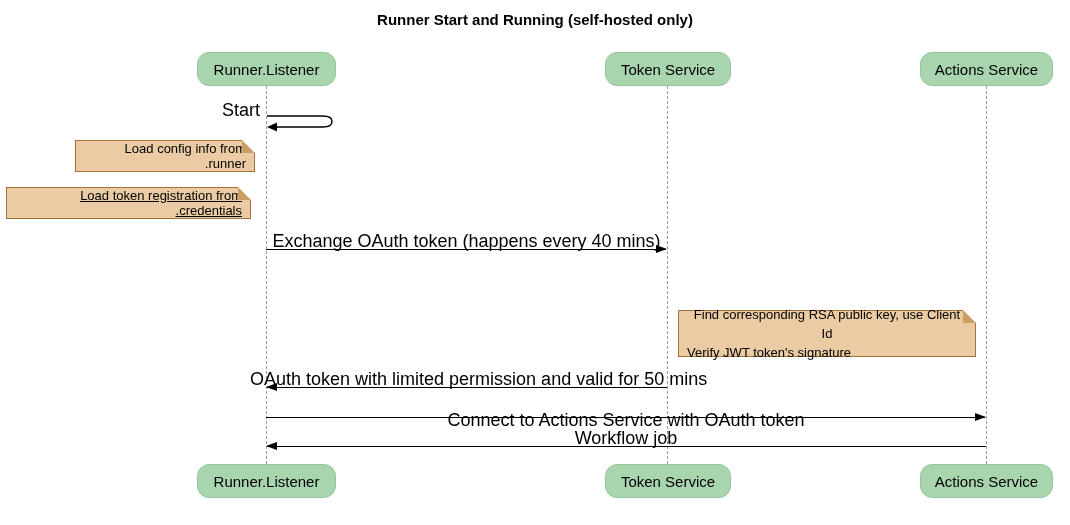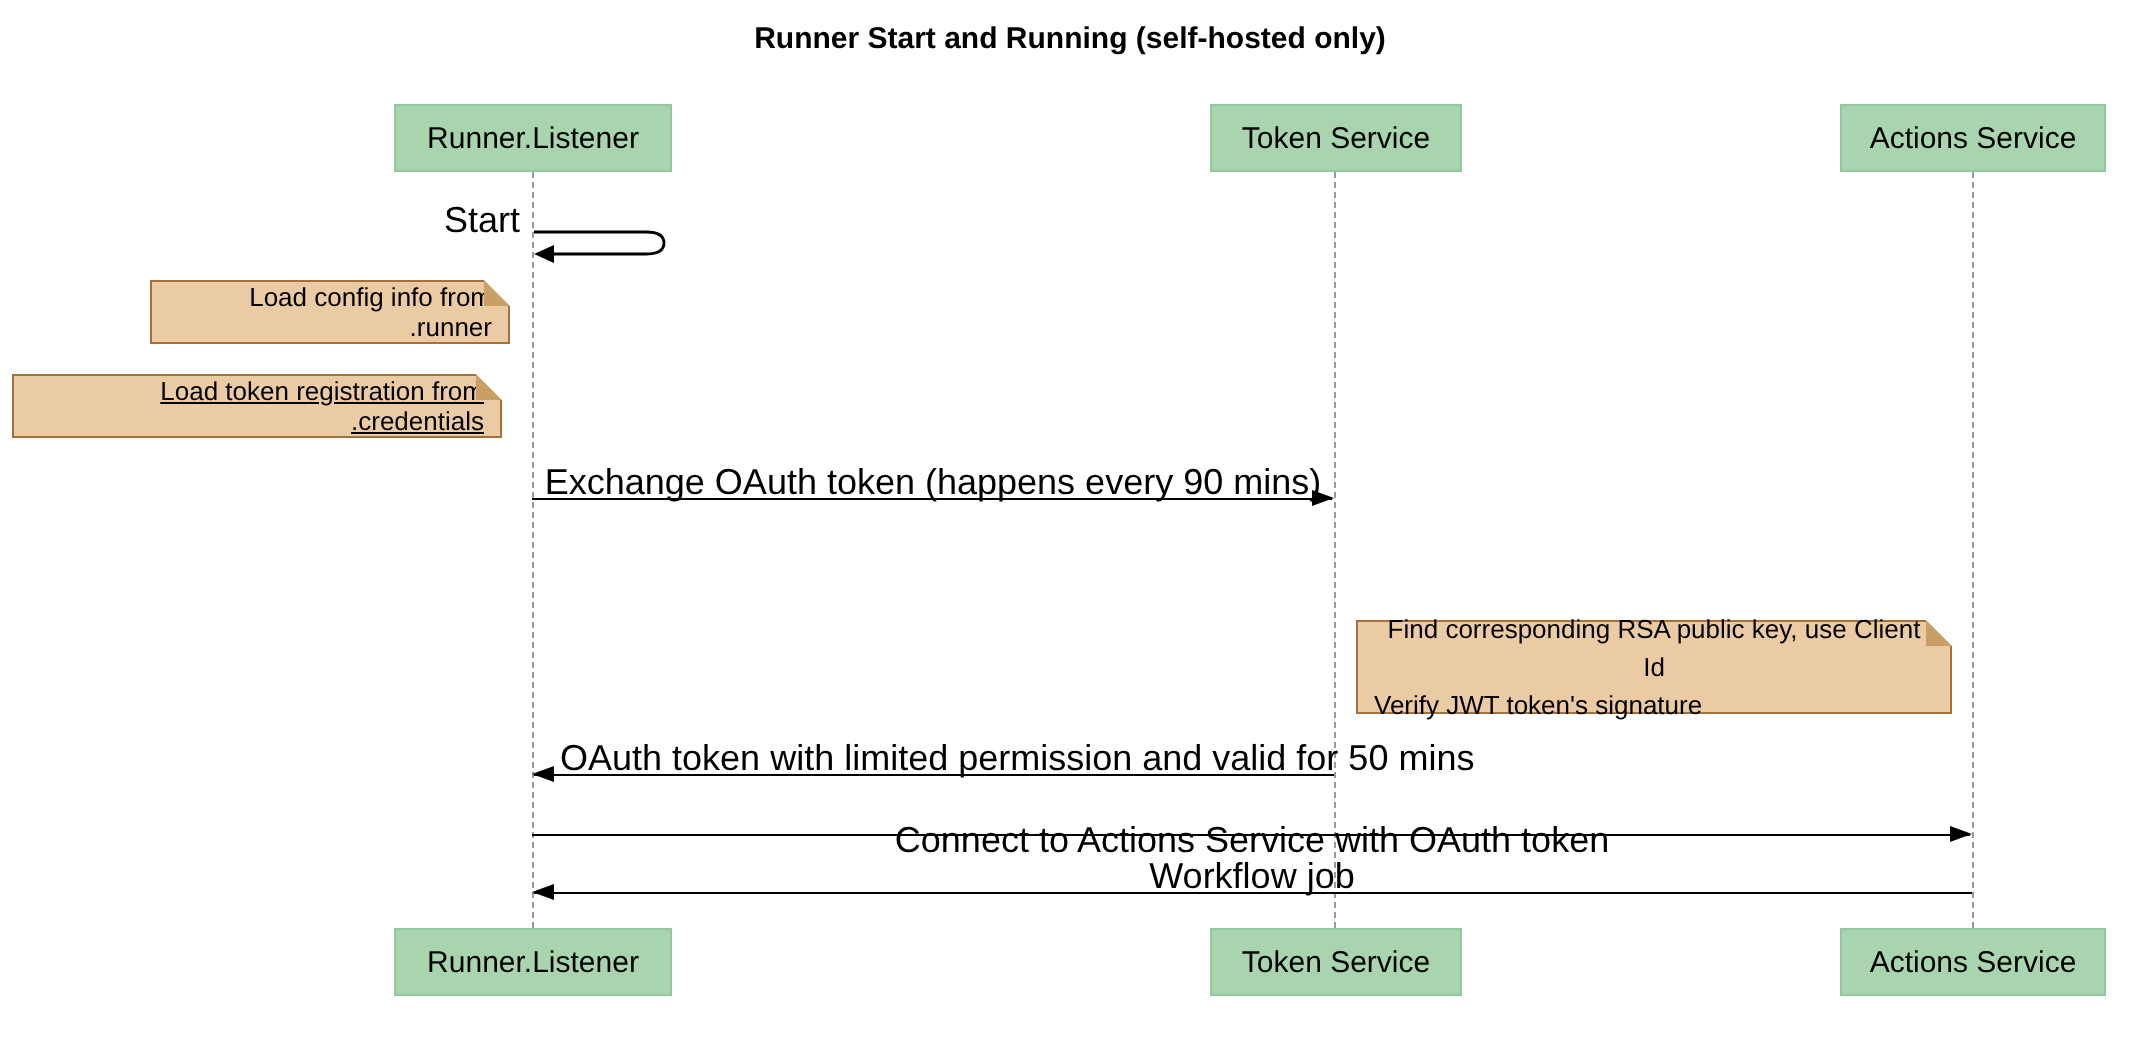--- a/index.html
+++ b/index.html
@@ -9,21 +9,21 @@
   }
   .title{
     position:absolute;left:0;top:11px;width:1070px;text-align:center;
     font-size:15px;font-weight:bold;
   }
   .lifeline{
     position:absolute;top:86px;height:378px;width:0;
     border-left:1px dashed var(--lifeline,#999);
   }
   .participant{
-    position:absolute;height:34px;border-radius:0;
+    position:absolute;height:34px;border-radius:12px;
     background:var(--participant-fill,#a8d5ad);
     border:1px solid var(--participant-border,#93c79e);
     display:flex;align-items:center;justify-content:center;
     font-size:15px;box-sizing:border-box;
   }
   .note{
     position:absolute;background:var(--note-fill,#ebcba3);
     border:1px solid var(--note-border,#a5713b);
     box-sizing:border-box;font-size:13px;
     display:flex;flex-direction:column;justify-content:center;
@@ -77,31 +77,31 @@
     <polygon points="11,11.5 11,20.5 1,16" fill="#000"></polygon>
   </svg>
 
   <div class="note center" style="left:75px;top:140px;width:180px;height:32px;">
     <span>Load config info from .runner</span>
   </div>
   <div class="note center" style="left:6px;top:187px;width:245px;height:32px;text-decoration:underline;">
     <span>Load token registration from .credentials</span>
   </div>
 
-  <div class="msg-label" style="left:266px;top:234px;width:401px;">Exchange OAuth token (happens every 90 mins)</div>
+  <div class="msg-label" style="left:266px;top:234px;width:401px;">Exchange OAuth token (happens every 40 mins)</div>
   <div class="msg-line" style="left:266px;top:249px;width:400px;"></div>
   <div class="arrow-right" style="left:656px;top:245px;"></div>
 
 
   <div class="note left" style="left:678px;top:310px;width:298px;height:47px;">
     <span>Find corresponding RSA public key, use Client Id</span>
     <span>Verify JWT token's signature</span>
   </div>
 
-  <div class="msg-label" style="left:280px;top:372px;width:401px;">OAuth token with limited permission and valid for 50 mins</div>
+  <div class="msg-label" style="left:250px;top:372px;width:401px;">OAuth token with limited permission and valid for 50 mins</div>
   <div class="msg-line" style="left:267px;top:387px;width:400px;"></div>
   <div class="arrow-left" style="left:266px;top:383px;"></div>
 
   <div class="msg-label" style="left:266px;top:402px;width:720px;margin-top:11px;">Connect to Actions Service with OAuth token</div>
   <div class="msg-line" style="left:266px;top:417px;width:719px;"></div>
   <div class="arrow-right" style="left:975px;top:413px;"></div>
 
   <div class="msg-label" style="left:266px;top:431px;width:720px;">Workflow job</div>
   <div class="msg-line" style="left:267px;top:446px;width:719px;"></div>
   <div class="arrow-left" style="left:266px;top:442px;"></div>

